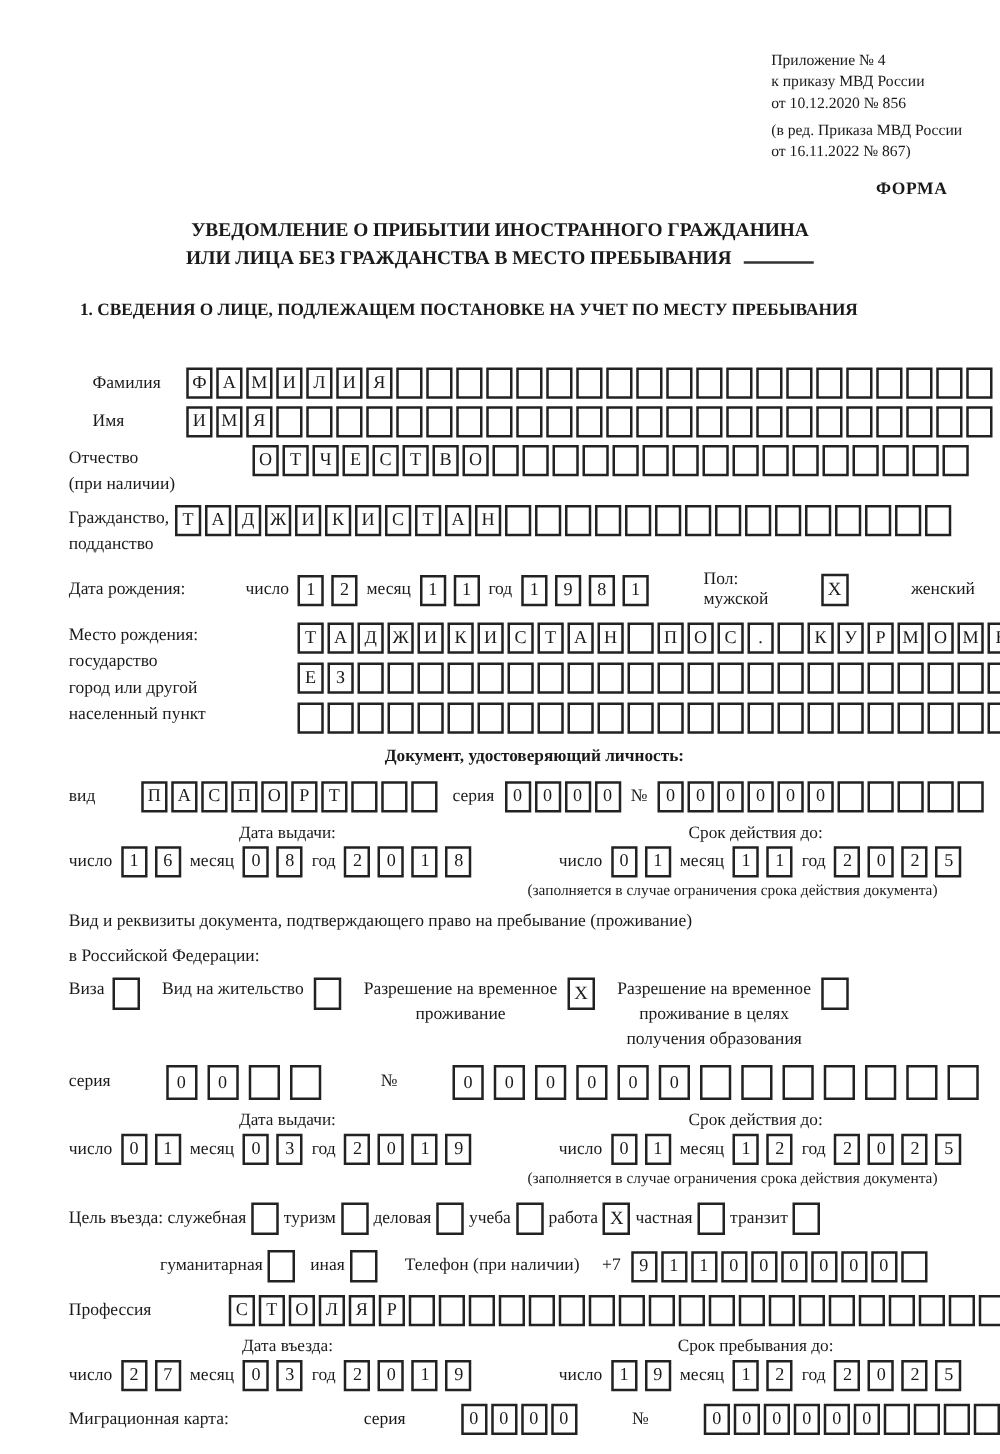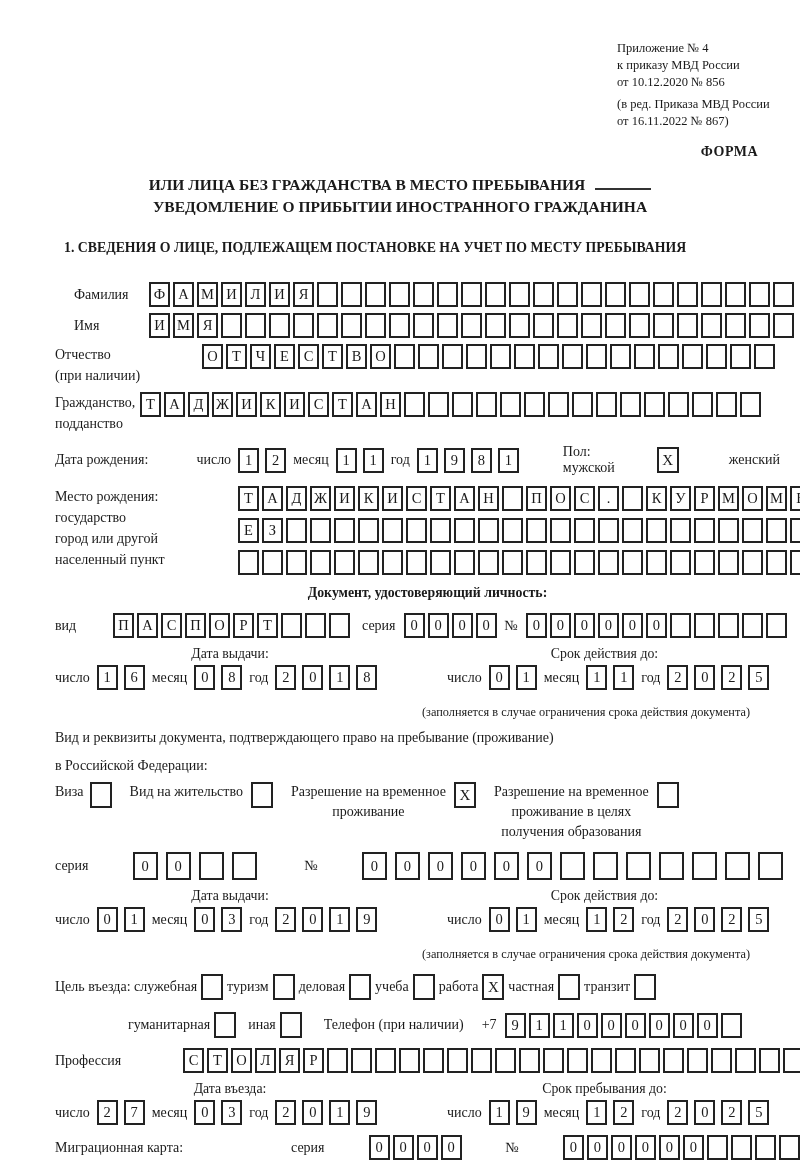--- a/index.html
+++ b/index.html
@@ -7,21 +7,21 @@
     width:800px;height:1163px;overflow:hidden;background:#ffffff;
     font-family:"Liberation Serif", serif;color:#1a1a1a;
   }
   .page{padding-top:40px;}
   
   .appendix{margin-left:617px;font-size:12.5px;line-height:17px;}
   .amend{margin-top:5px;}
   .forma{margin:14px 42px 0 0;text-align:right;font-weight:700;font-size:14px;letter-spacing:.5px;}
   .title{margin-top:14px;text-align:center;font-weight:700;font-size:15.5px;line-height:22px;}
   .uline{display:inline-block;width:56px;border-bottom:2px solid #333;margin-left:10px;vertical-align:baseline;}
-  .sec1{margin:22px 26px 4px 64px;font-weight:700;font-size:13.8px;}
+  .sec1{margin:22px 26px 16px 64px;font-weight:700;font-size:13.8px;}
   
   .form{padding:16px 0 0 55px;font-size:14px;}
   .frow{display:flex;align-items:center;margin-top:6px;}
   .top{align-items:flex-start;}
   .lbl{flex:none;}
   .w75{width:75px;margin-left:19px;} .w85{width:85px;} .w147{width:147px;} .w58{width:58px;} .w200{width:200px;} .w92{width:92px;}
   .two{line-height:21px;}
   .cells{display:inline-flex;gap:3px;flex:none;}
   .cb{
     flex:none;width:21px;height:25px;border:2px solid #222;box-sizing:border-box;
@@ -35,21 +35,21 @@
     display:inline-flex;align-items:center;justify-content:center;font-size:15px;margin:0 6px;
   }
   .stack{display:flex;flex-direction:column;gap:7px;}
   .hdrc{text-align:center;font-weight:700;font-size:13.8px;margin-top:10px;}
   .datecols{display:flex;margin-top:8px;}
   .dcol1{width:350px;} .dcol2{flex:1;padding-left:42px;}
   .dhead{text-align:center;font-size:13.8px;margin-bottom:3px;}
   .dcol2 .dhead{padding-right:38px;}
   .dg{display:inline-flex;align-items:center;gap:7px;}
   .dg .cells{gap:6px;}
-  .note{font-size:12.3px;text-align:right;padding-right:50px;margin-top:15px;}
+  .note{font-size:12.3px;text-align:right;padding-right:50px;margin-top:3px;}
   .gap8{margin-left:8px;} .gap12{margin-left:12px;} .gap18{margin-left:18px;text-align:right;}
   .permits{display:flex;align-items:flex-start;margin-top:8px;line-height:20px;}
   .pcenter{text-align:center;}
   .purpose{display:flex;align-items:center;margin-top:12px;flex-wrap:nowrap;}
   .purpose .chk{margin:0 4px;}
   .indent73{padding-left:73px;}
   .mt10{margin-top:10px;gap:36px;} .mt4{margin-top:12px;font-family:Liberation Serif, serif;}
   .lh22{line-height:21px;font-size:14px;}
 </style>
 </head>
@@ -61,24 +61,24 @@
     <div>Приложение № 4</div>
     <div>к приказу МВД России</div>
     <div>от 10.12.2020 № 856</div>
     <div class="amend">(в ред. Приказа МВД России</div>
     <div>от 16.11.2022 № 867)</div>
   </div>
 
   <div class="forma">ФОРМА</div>
 
   <div class="title">
+    <div>УВЕДОМЛЕНИЕ О ПРИБЫТИИ ИНОСТРАННОГО ГРАЖДАНИНА</div>
     <div>
       <span>ИЛИ ЛИЦА БЕЗ ГРАЖДАНСТВА В МЕСТО ПРЕБЫВАНИЯ</span><span class="uline"></span>
     </div>
-    <div>УВЕДОМЛЕНИЕ О ПРИБЫТИИ ИНОСТРАННОГО ГРАЖДАНИНА</div>
   </div>
 
   <div class="sec1">1. СВЕДЕНИЯ О ЛИЦЕ, ПОДЛЕЖАЩЕМ ПОСТАНОВКЕ НА УЧЕТ ПО МЕСТУ ПРЕБЫВАНИЯ</div>
 
   <div class="form">
 
     <div class="frow">
       <span class="lbl w75">Фамилия</span>
       <span class="cells">
           <span class="cb">Ф</span>

